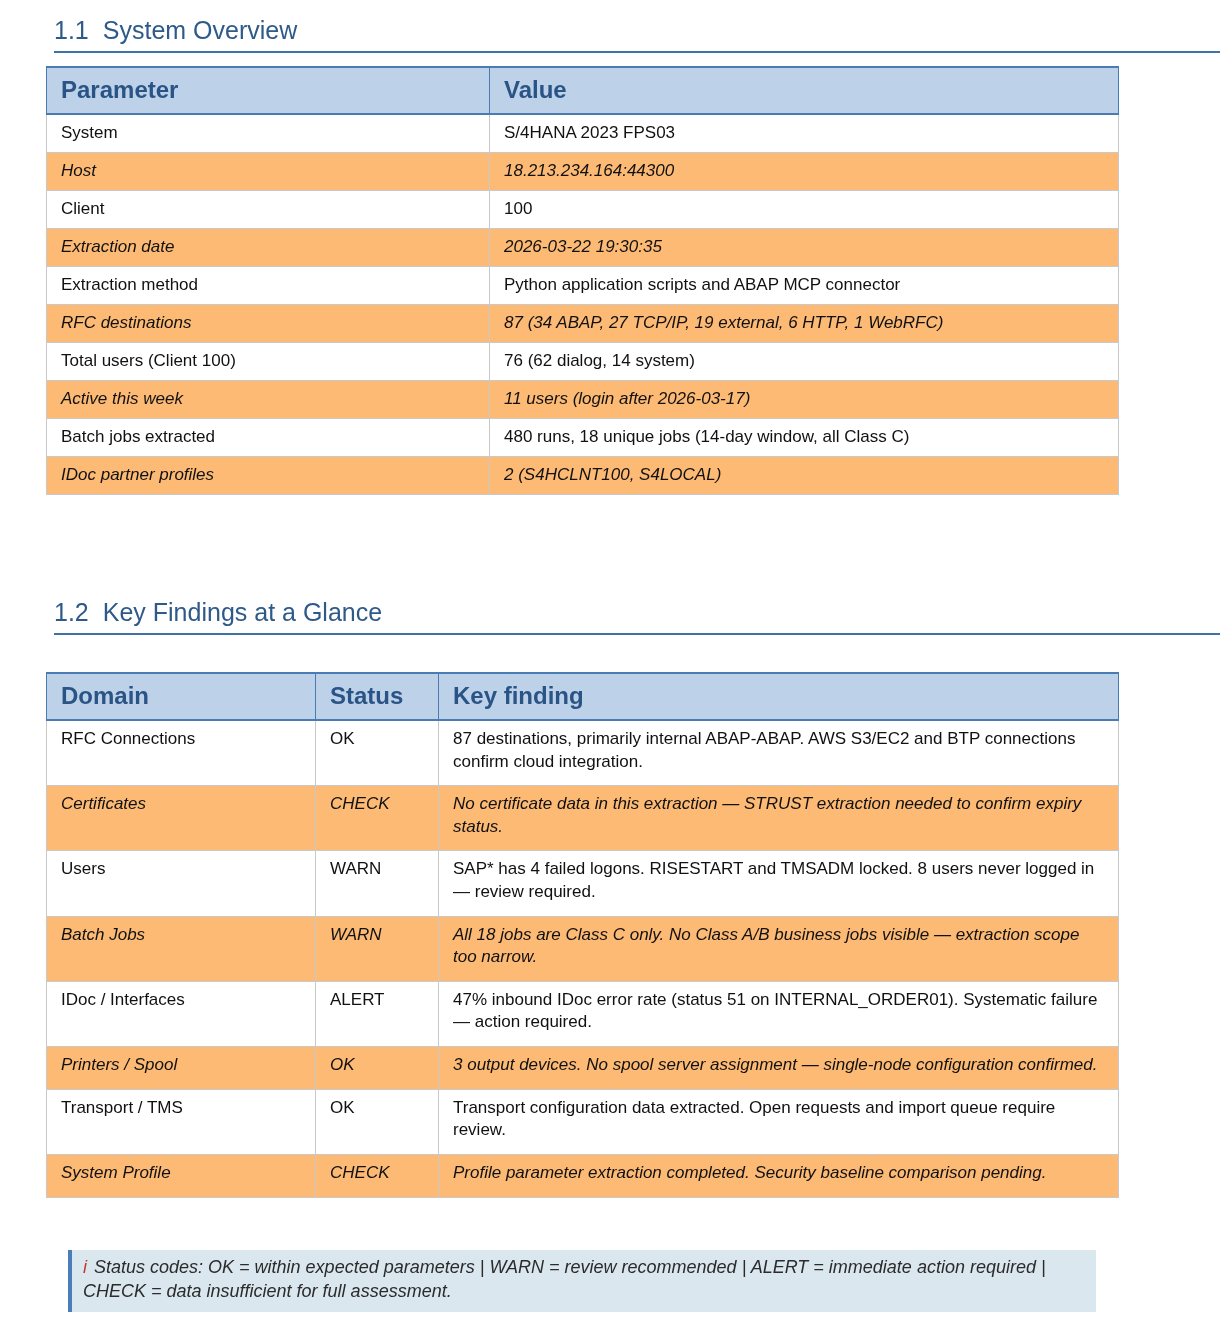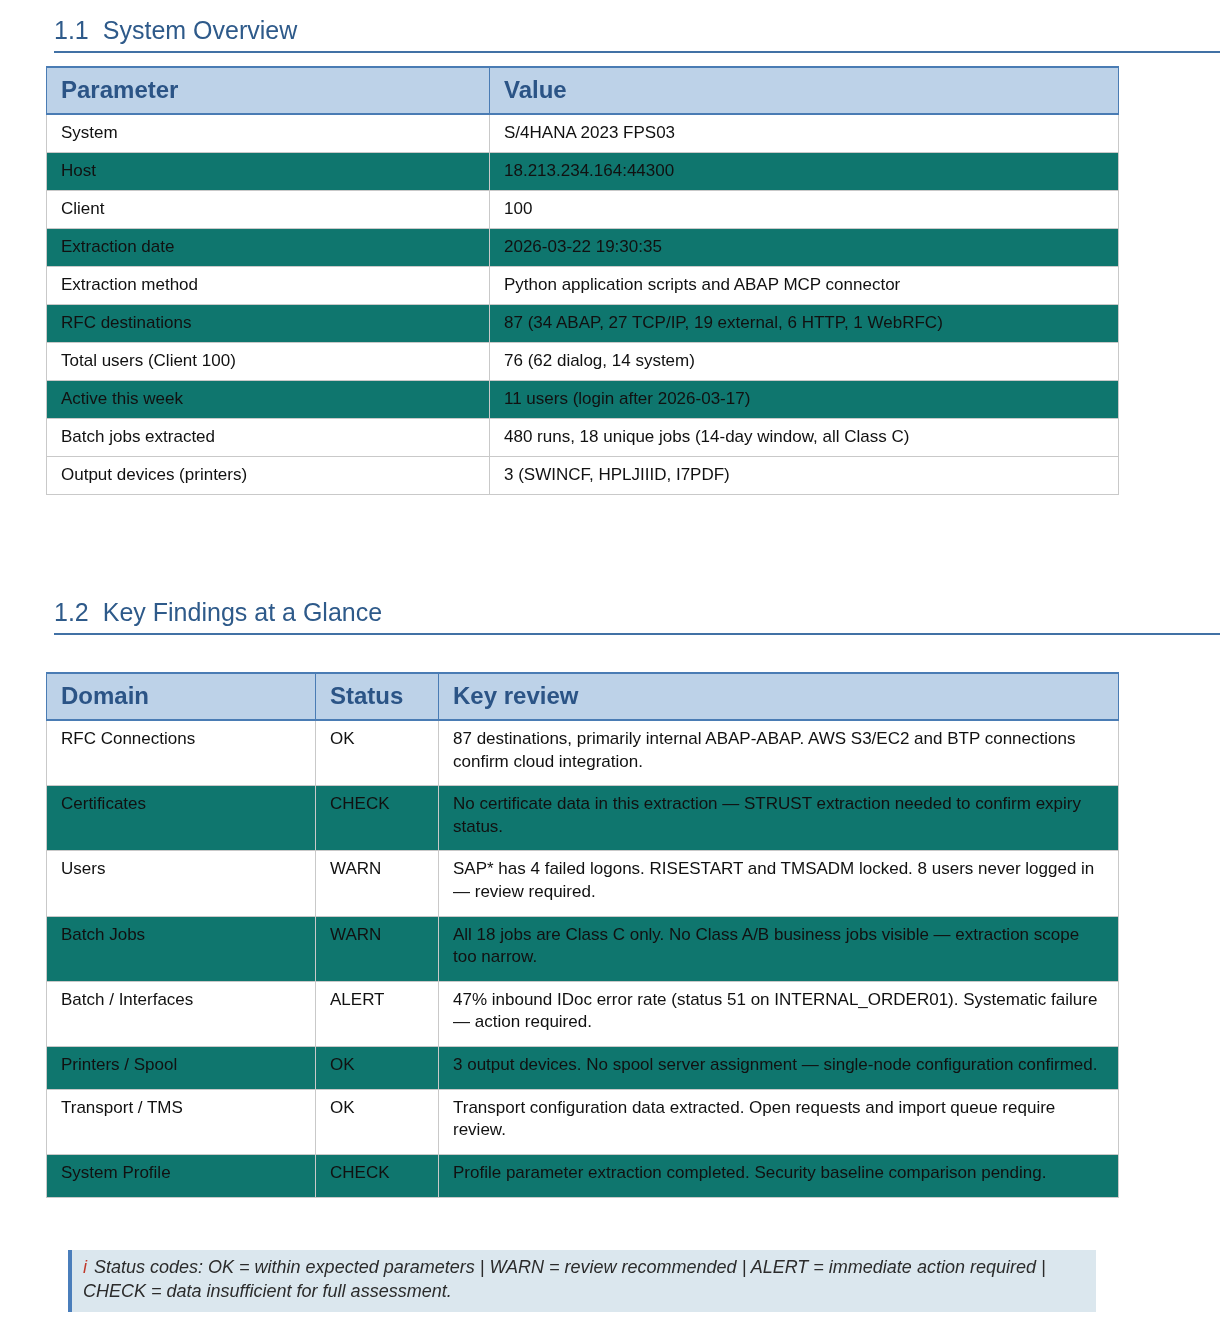--- a/index.html
+++ b/index.html
@@ -64,21 +64,21 @@
 
   table.doc-table tbody td {
     border: 1px solid #c9c9c9;
     padding: 7px 12px 7px 14px;
     vertical-align: top;
     color: #111111;
     line-height: 1.30;
   }
 
   table.doc-table tbody tr.odd td { background: #ffffff; }
-  table.doc-table tbody tr.even td { background: #0f766e; }
+  table.doc-table tbody tr.even td { background: #fdba74; font-style: italic; }
 
   
   #table-system-overview {
     position: absolute;
     left: 46px;
     top: 66px;
     width: 1072px;
   }
   #table-system-overview col.c1 { width: 443px; }
   #table-system-overview col.c2 { width: 629px; }
@@ -183,42 +183,42 @@
         <td>76 (62 dialog, 14 system)</td>
       </tr>
       <tr class="even">
         <td>Active this week</td>
         <td>11 users (login after 2026-03-17)</td>
       </tr>
       <tr class="odd">
         <td>Batch jobs extracted</td>
         <td>480 runs, 18 unique jobs (14-day window, all Class C)</td>
       </tr>
-      <tr class="odd">
-        <td>Output devices (printers)</td>
-        <td>3 (SWINCF, HPLJIIID, I7PDF)</td>
+      <tr class="even">
+        <td>IDoc partner profiles</td>
+        <td>2 (S4HCLNT100, S4LOCAL)</td>
       </tr>
     </tbody>
   </table>
 
   <div class="section-heading" id="heading-1-2">
     <span class="num">1.2</span><span>Key Findings at a Glance</span>
   </div>
 
   <table class="doc-table" id="table-key-findings">
     <colgroup>
         <col class="c1">
         <col class="c2">
         <col class="c3">
       </colgroup>
     <thead>
       <tr>
         <th>Domain</th>
         <th>Status</th>
-        <th>Key review</th>
+        <th>Key finding</th>
       </tr>
     </thead>
     <tbody>
       <tr class="odd">
         <td>RFC Connections</td>
         <td>OK</td>
         <td>87 destinations, primarily internal ABAP-ABAP. AWS S3/EC2 and BTP connections confirm cloud integration.</td>
       </tr>
       <tr class="even">
         <td>Certificates</td>
@@ -229,21 +229,21 @@
         <td>Users</td>
         <td>WARN</td>
         <td>SAP* has 4 failed logons. RISESTART and TMSADM locked. 8 users never logged in — review required.</td>
       </tr>
       <tr class="even">
         <td>Batch Jobs</td>
         <td>WARN</td>
         <td>All 18 jobs are Class C only. No Class A/B business jobs visible — extraction scope too narrow.</td>
       </tr>
       <tr class="odd">
-        <td>Batch / Interfaces</td>
+        <td>IDoc / Interfaces</td>
         <td>ALERT</td>
         <td>47% inbound IDoc error rate (status 51 on INTERNAL_ORDER01). Systematic failure — action required.</td>
       </tr>
       <tr class="even">
         <td>Printers / Spool</td>
         <td>OK</td>
         <td>3 output devices. No spool server assignment — single-node configuration confirmed.</td>
       </tr>
       <tr class="odd">
         <td>Transport / TMS</td>

